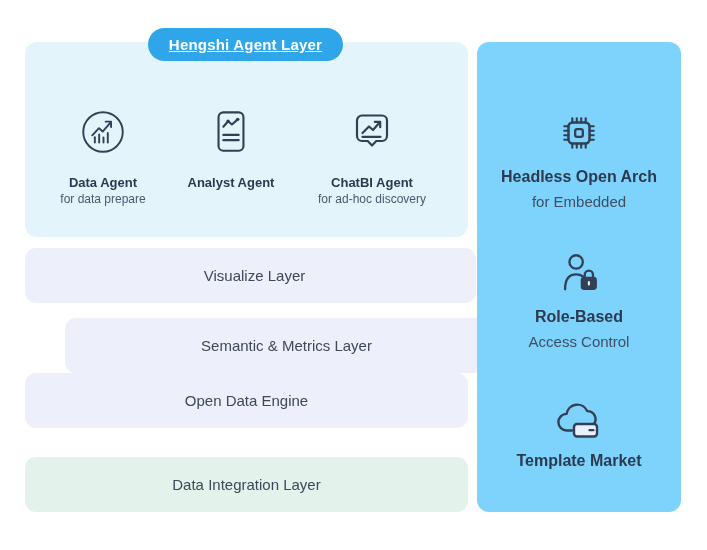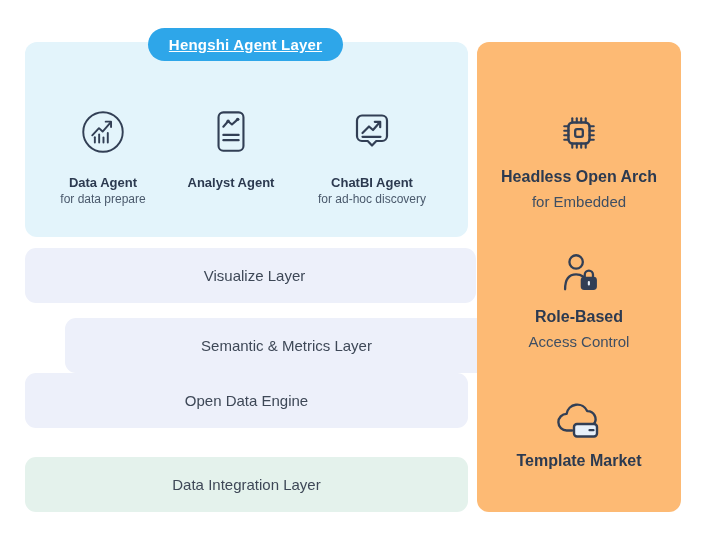--- a/index.html
+++ b/index.html
@@ -39,21 +39,21 @@
     font-size:15px; color:#3E4857;
   }
   .layer-0 { top:248px;padding-left:8px; }
   .layer-1 { top:318px;margin-left:40px; }
   .layer-2 { top:373px; }
   .layer-3 { top:457px; background:#E4F2EC; }
 
   
   .side-panel {
     position:absolute; left:477px; top:42px; width:204px; height:470px;
-    background:#fdba74; border-radius:12px;
+    background:#7dd3fc; border-radius:12px;
   }
   .feature {
     position:absolute; left:0; width:100%;
     display:flex; flex-direction:column; align-items:center; text-align:center;
   }
   .feature-0 { top:68px; }
   .feature-1 { top:208px; }
   .feature-2 { top:356px; }
   .feature .f-title { margin-top:8px; font-size:16px; font-weight:700; color:#2C3A50; line-height:25px; }
   .feature .f-sub   { font-size:15px; color:#3F4F63; line-height:25px; }

